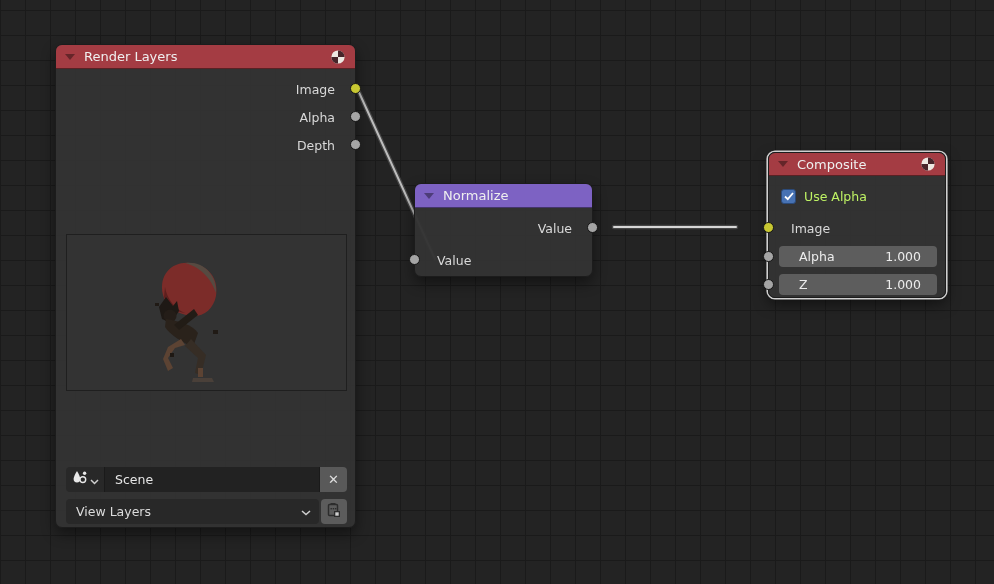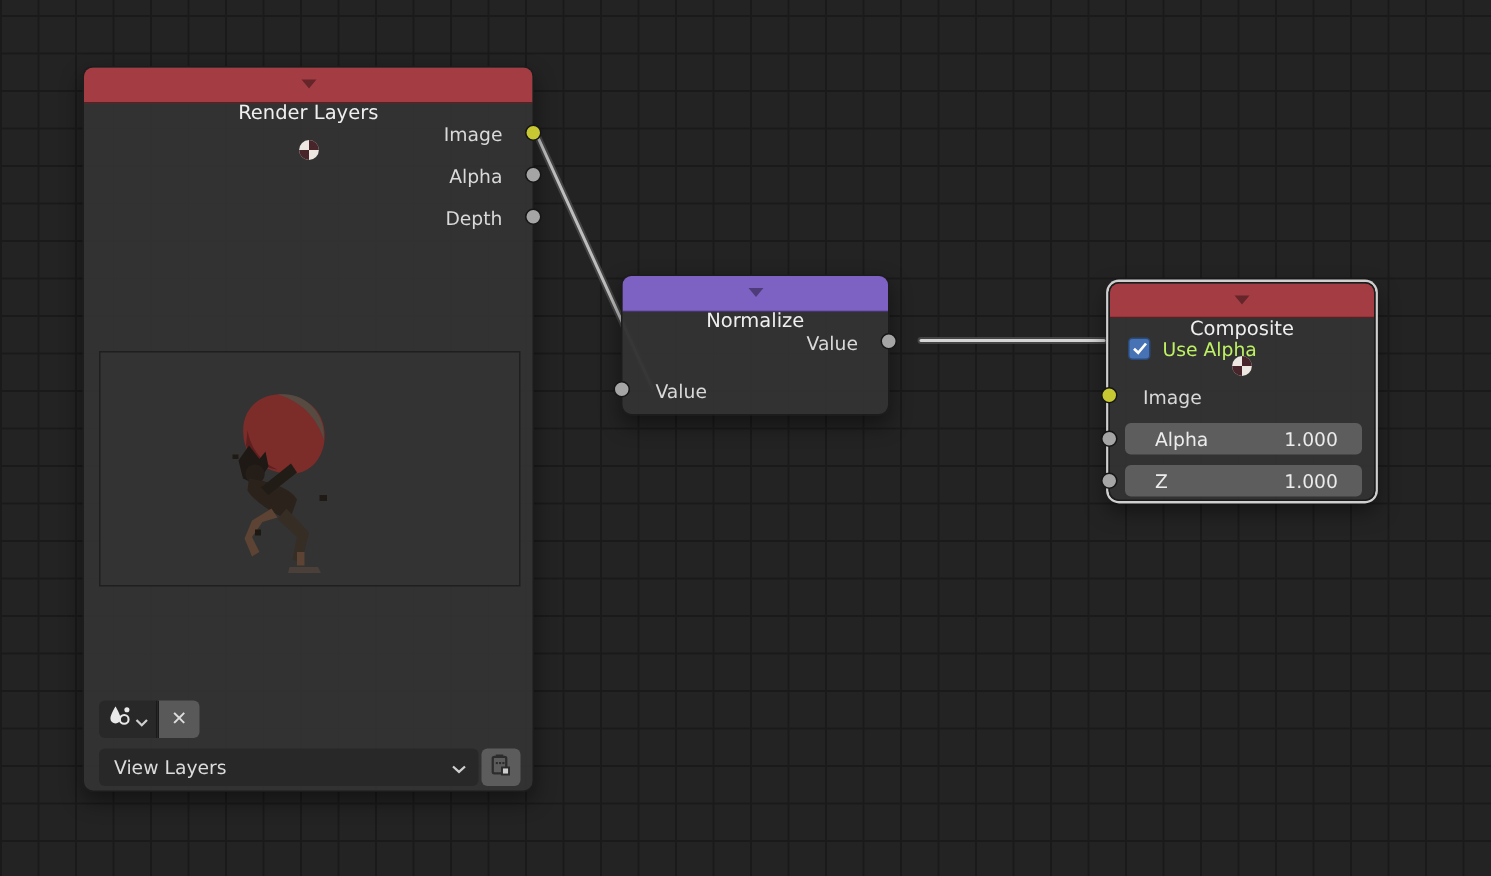--- a/index.html
+++ b/index.html
@@ -27,21 +27,20 @@
     box-sizing:border-box;
   }
   .node.active{
     box-shadow:0 0 0 1.6px #cfcfcf,0 6px 14px rgba(0,0,0,0.5);
   }
   .node-header{
     height:24px;border-radius:6px 6px 0 0;
     display:flex;align-items:center;gap:9px;
     padding:8px 9px;box-sizing:border-box;
     border-bottom:1px solid rgba(0,0,0,0.45);
-    flex-direction:column;
   }
   .hdr-red{background:#a43c43;}
   .hdr-purple{background:#7d62c3;}
   .tri{
     width:0;height:0;flex:0 0 auto;
     border-left:5px solid transparent;border-right:5px solid transparent;
     border-top:6px solid rgba(0,0,0,0.38);
   }
   .node-title{color:#efefef;font-size:13px;flex:1 1 auto;white-space:nowrap;}
   .hdr-icon{flex:0 0 auto;display:flex;}
@@ -182,20 +181,23 @@
           <circle cx="10.8" cy="9.6" r="2.9" fill="none" stroke="#e8e8e8" stroke-width="1.4"></circle>
           <circle cx="12.6" cy="3.2" r="1.7" fill="#e8e8e8"></circle>
         </svg>
       </span>
       <span>
         <svg width="9" height="6" viewBox="0 0 9 6">
             <polyline points="1,1 4.5,4.5 8,1" fill="none" stroke="#cfcfcf" stroke-width="1.5"></polyline>
           </svg>
       </span>
     </div>
+    <div class="scene-field">
+      <span>Scene</span>
+    </div>
     <div class="clear-btn">
       <span>✕</span>
     </div>
   </div>
 
   <div class="widget-row viewlayer-row">
     <div class="dropdown">
       <span class="dd-label">View Layers</span>
       <span>
         <svg width="10" height="6" viewBox="0 0 10 6">
@@ -227,21 +229,21 @@
   <div class="row out" style="margin-top:6px;">
     <span class="sock-label">Value</span>
   </div>
   <div class="row in" style="margin-top:4px;">
     <span class="sock-label">Value</span>
   </div>
   <span class="socket sock-gray" style="right:-6px;top:38px;"></span>
   <span class="socket sock-gray" style="left:-6px;top:70px;"></span>
 </div>
 
-<div class="node active" style="left:739px;top:152px;width:178px;height:146px;margin-top:36px;">
+<div class="node active" style="left:768px;top:152px;width:178px;height:146px;">
   <div class="node-header hdr-red" style="height:23px;">
     <span class="tri"></span>
     <span class="node-title">Composite</span>
     <span class="hdr-icon">
       <svg width="16" height="16" viewBox="0 0 16 16">
         <circle cx="8" cy="8" r="6.6" fill="#ece7e1"></circle>
         <path d="M8 8 L8 1.4 A6.6 6.6 0 0 1 14.6 8 Z" fill="#47252a"></path>
         <path d="M8 8 L8 14.6 A6.6 6.6 0 0 1 1.4 8 Z" fill="#47252a"></path>
       </svg>
     </span>

